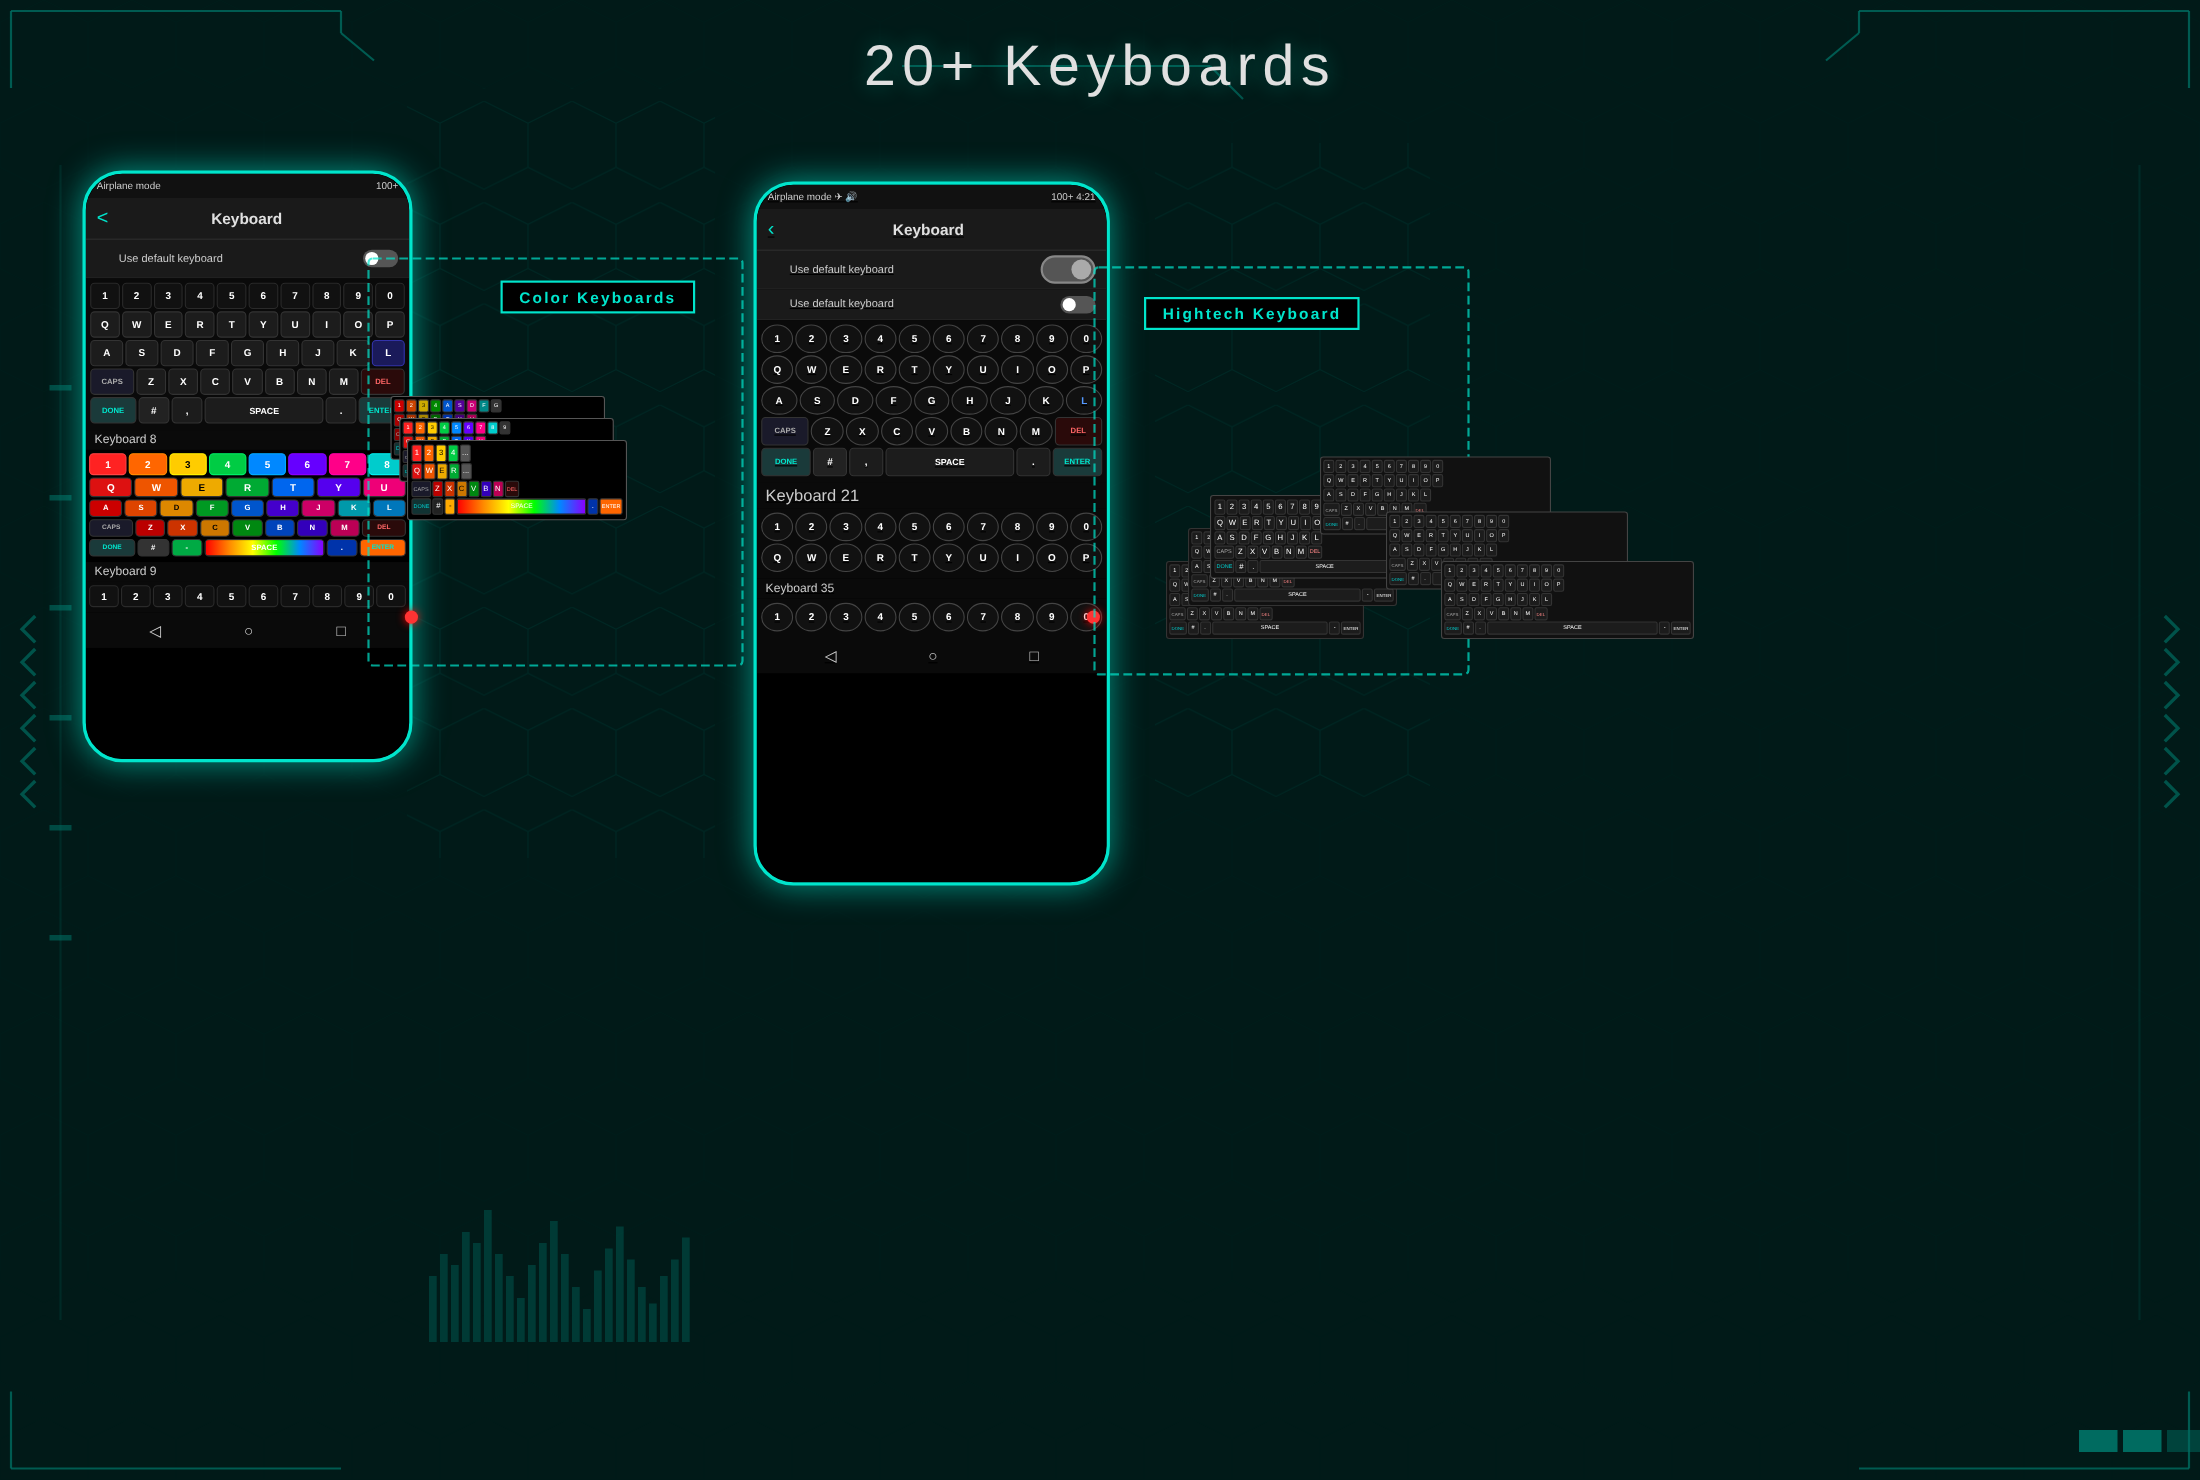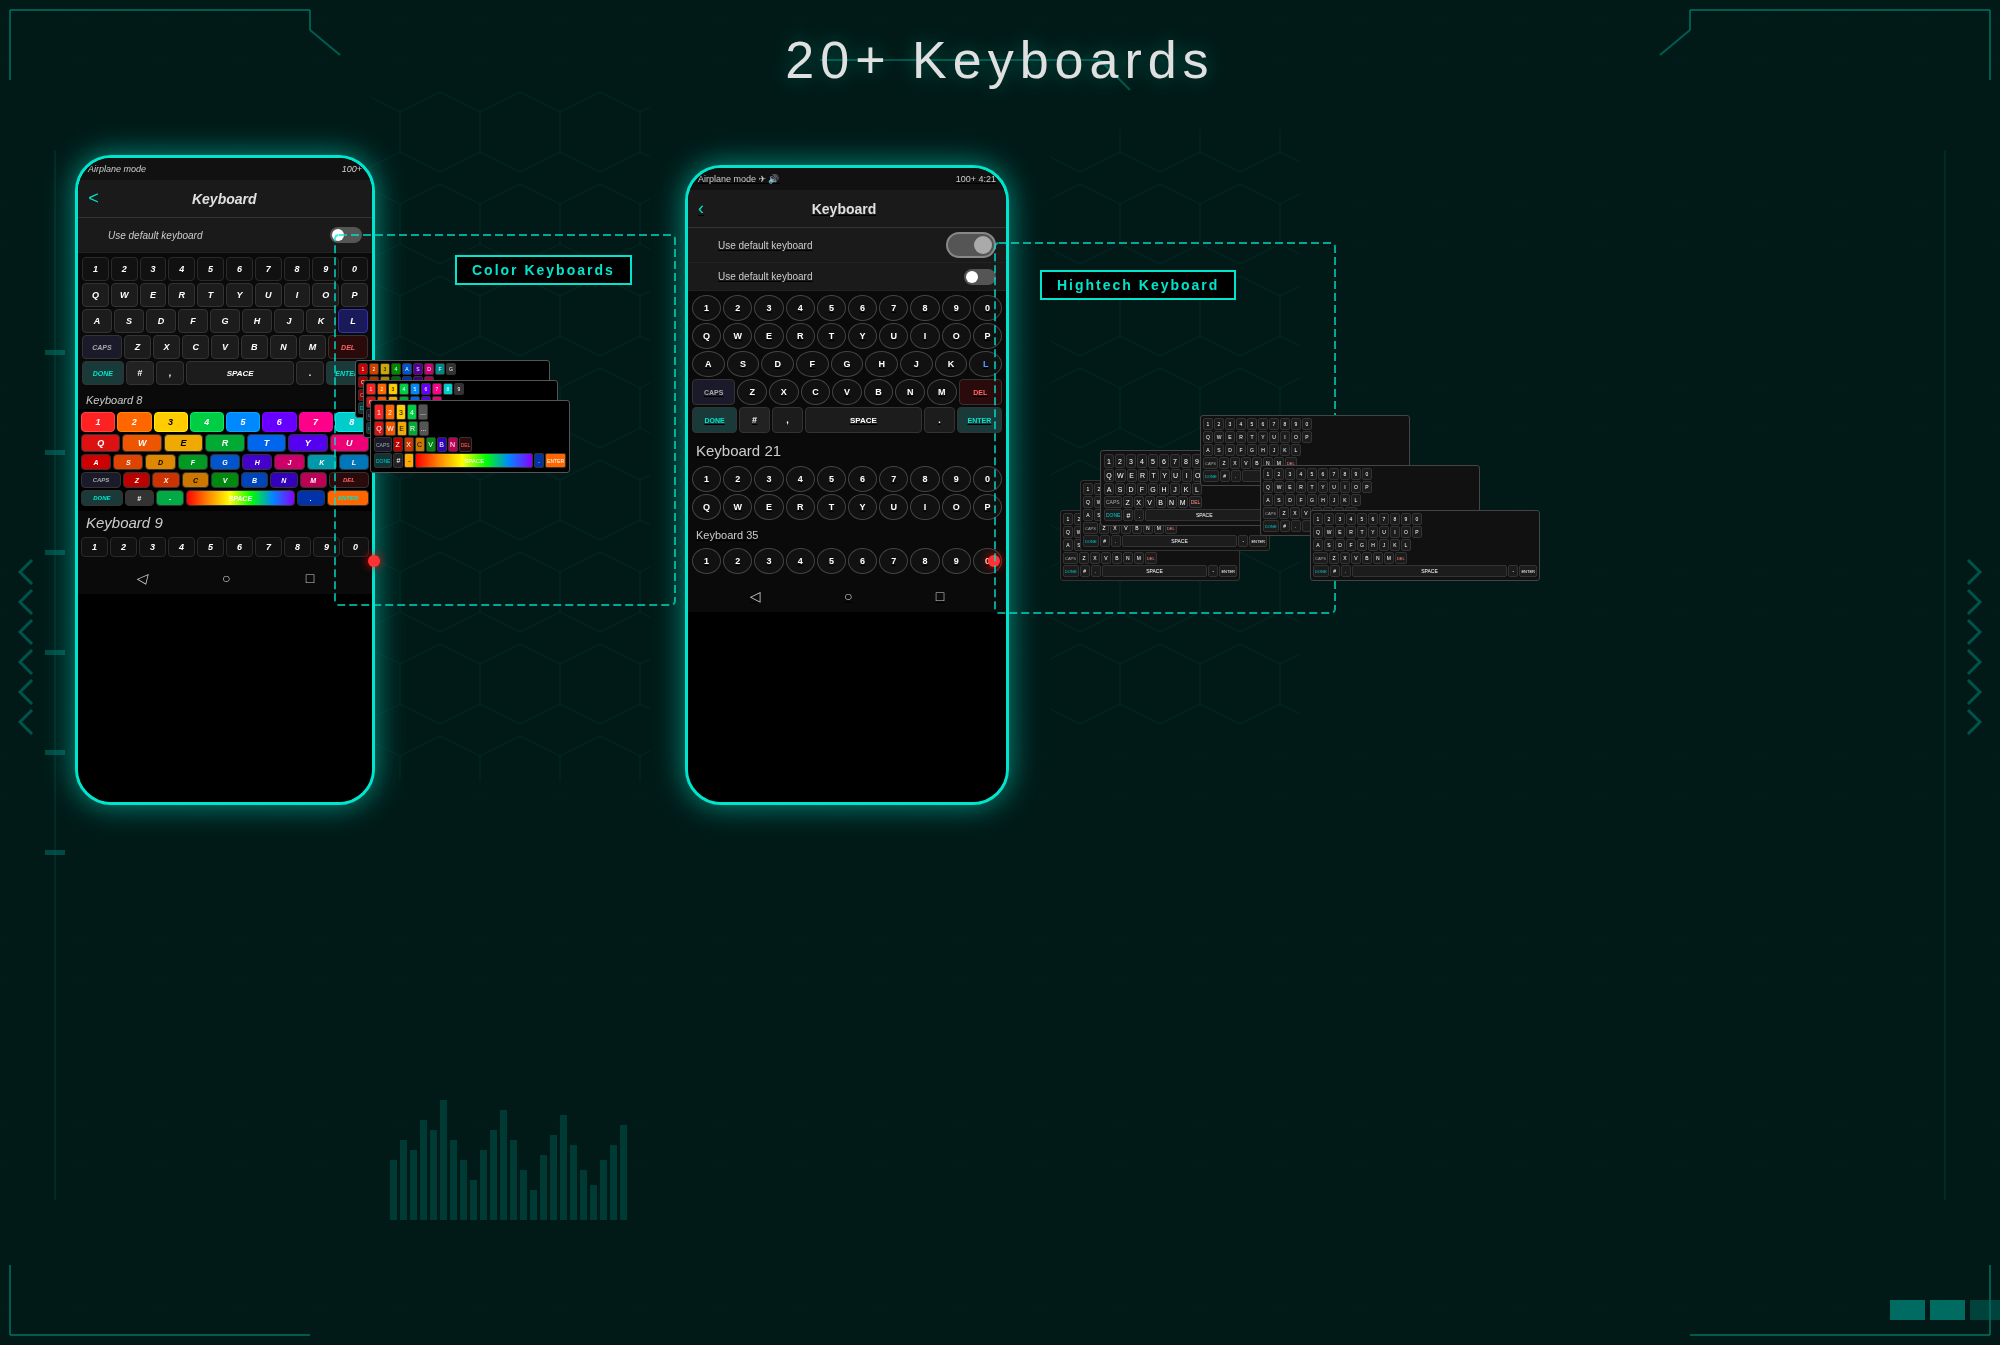--- a/index.html
+++ b/index.html
@@ -42,22 +42,21 @@
       box-shadow: 0 0 30px rgba(0,229,204,0.6), inset 0 0 20px rgba(0,0,0,0.8);
       background: #000;
       overflow: hidden;
     }
 
     
     .phone-left {
       left: 75px;
       top: 155px;
       width: 300px;
-      height: 650px;
-      font-style: italic;
+      height: 538px;
     }
 
     
     .phone-right {
       left: 685px;
       top: 165px;
       width: 324px;
       height: 640px;
       text-decoration: underline;
     }
@@ -513,21 +512,21 @@
       <div class="key-row">
         <div class="key key-done" style="height:16px; font-size:6px;">DONE</div>
         <div class="key" style="background:#333; height:16px; font-size:7px;">#</div>
         <div class="key" style="background:#00aa44; height:16px; font-size:7px;">-</div>
         <div class="key key-space" style="background:linear-gradient(to right,#ff0000,#ff8800,#ffff00,#00ff00,#0088ff,#8800ff); height:16px; font-size:7px; color:#fff;">SPACE</div>
         <div class="key" style="background:#0033aa; height:16px; font-size:7px;">.</div>
         <div class="key key-enter" style="height:16px; font-size:6px; background:#ff6600;">ENTER</div>
       </div>
     </div>
 
-    <div class="keyboard-list-item" style="color:#ccc; font-size:15px; padding:3px 8px; background:#0a0a0a;">Keyboard 9</div>
+    <div class="keyboard-list-item" style="color:#ccc; font-size:11px; padding:3px 8px; background:#0a0a0a;">Keyboard 9</div>
 
     <div class="keyboard-area" style="padding:3px;">
       <div class="key-row">
         <div class="key key-dark" style="height:20px;">1</div>
         <div class="key key-dark" style="height:20px;">2</div>
         <div class="key key-dark" style="height:20px;">3</div>
         <div class="key key-dark" style="height:20px;">4</div>
         <div class="key key-dark" style="height:20px;">5</div>
         <div class="key key-dark" style="height:20px;">6</div>
         <div class="key key-dark" style="height:20px;">7</div>

